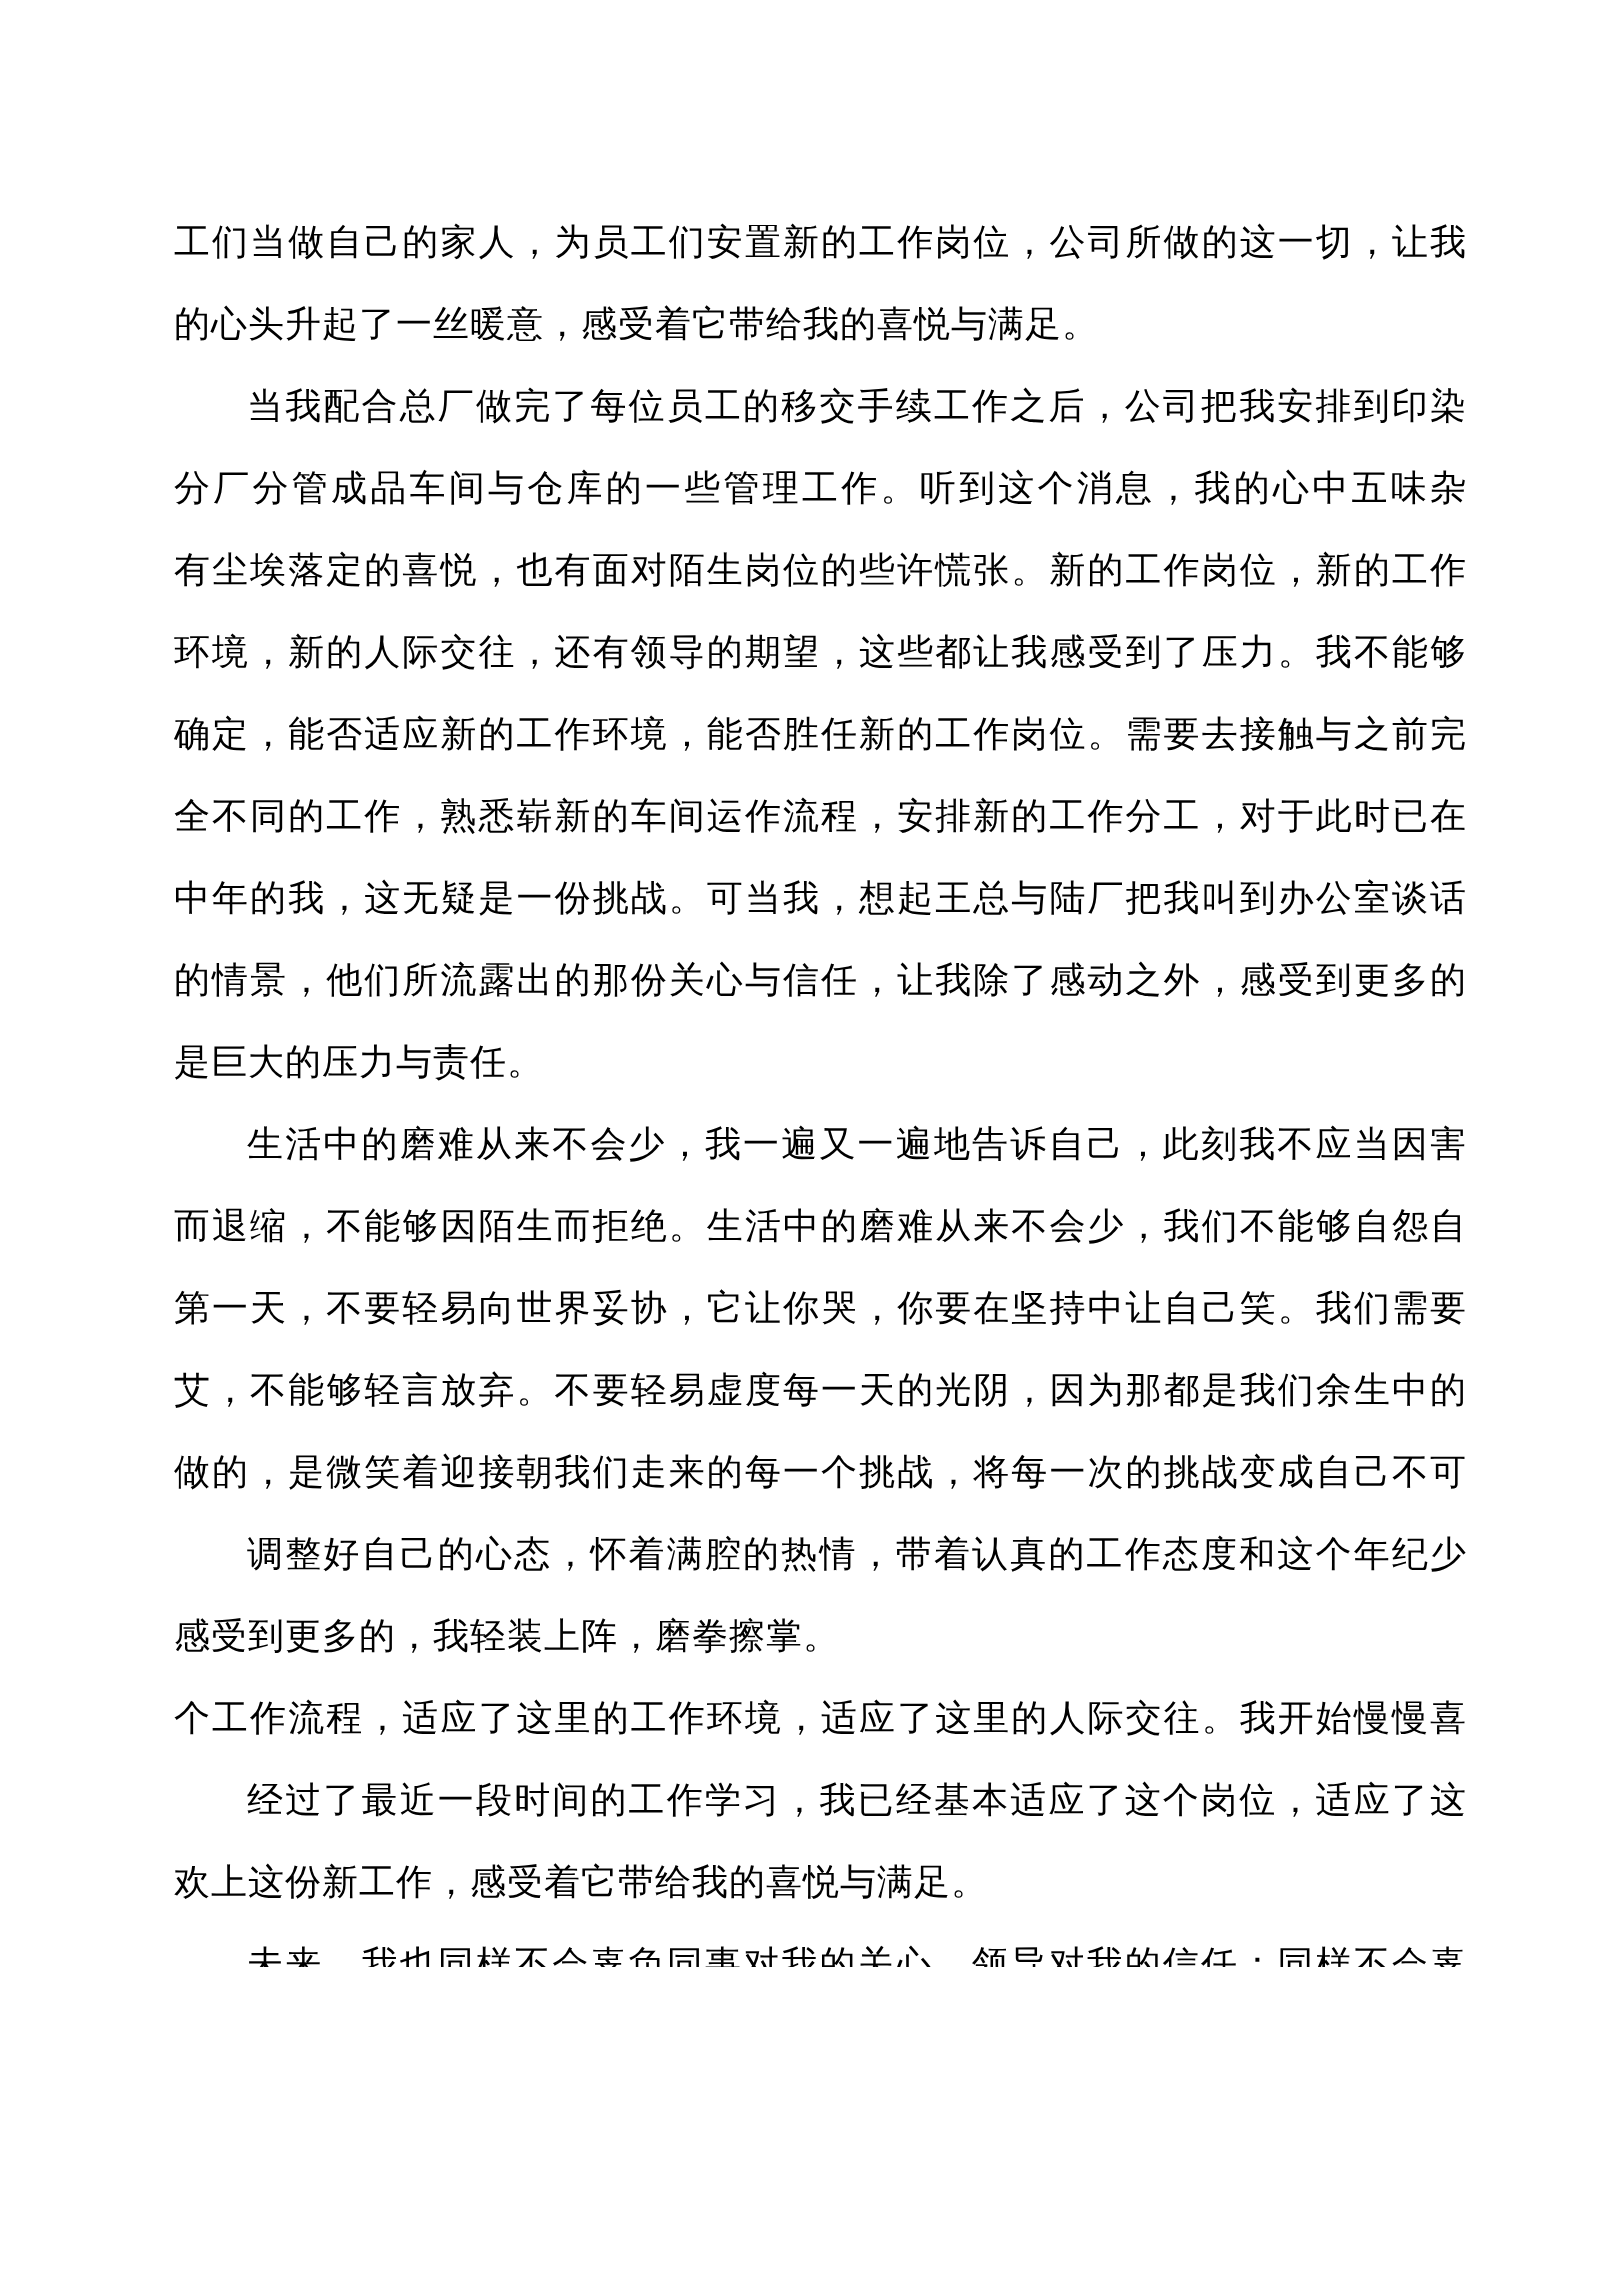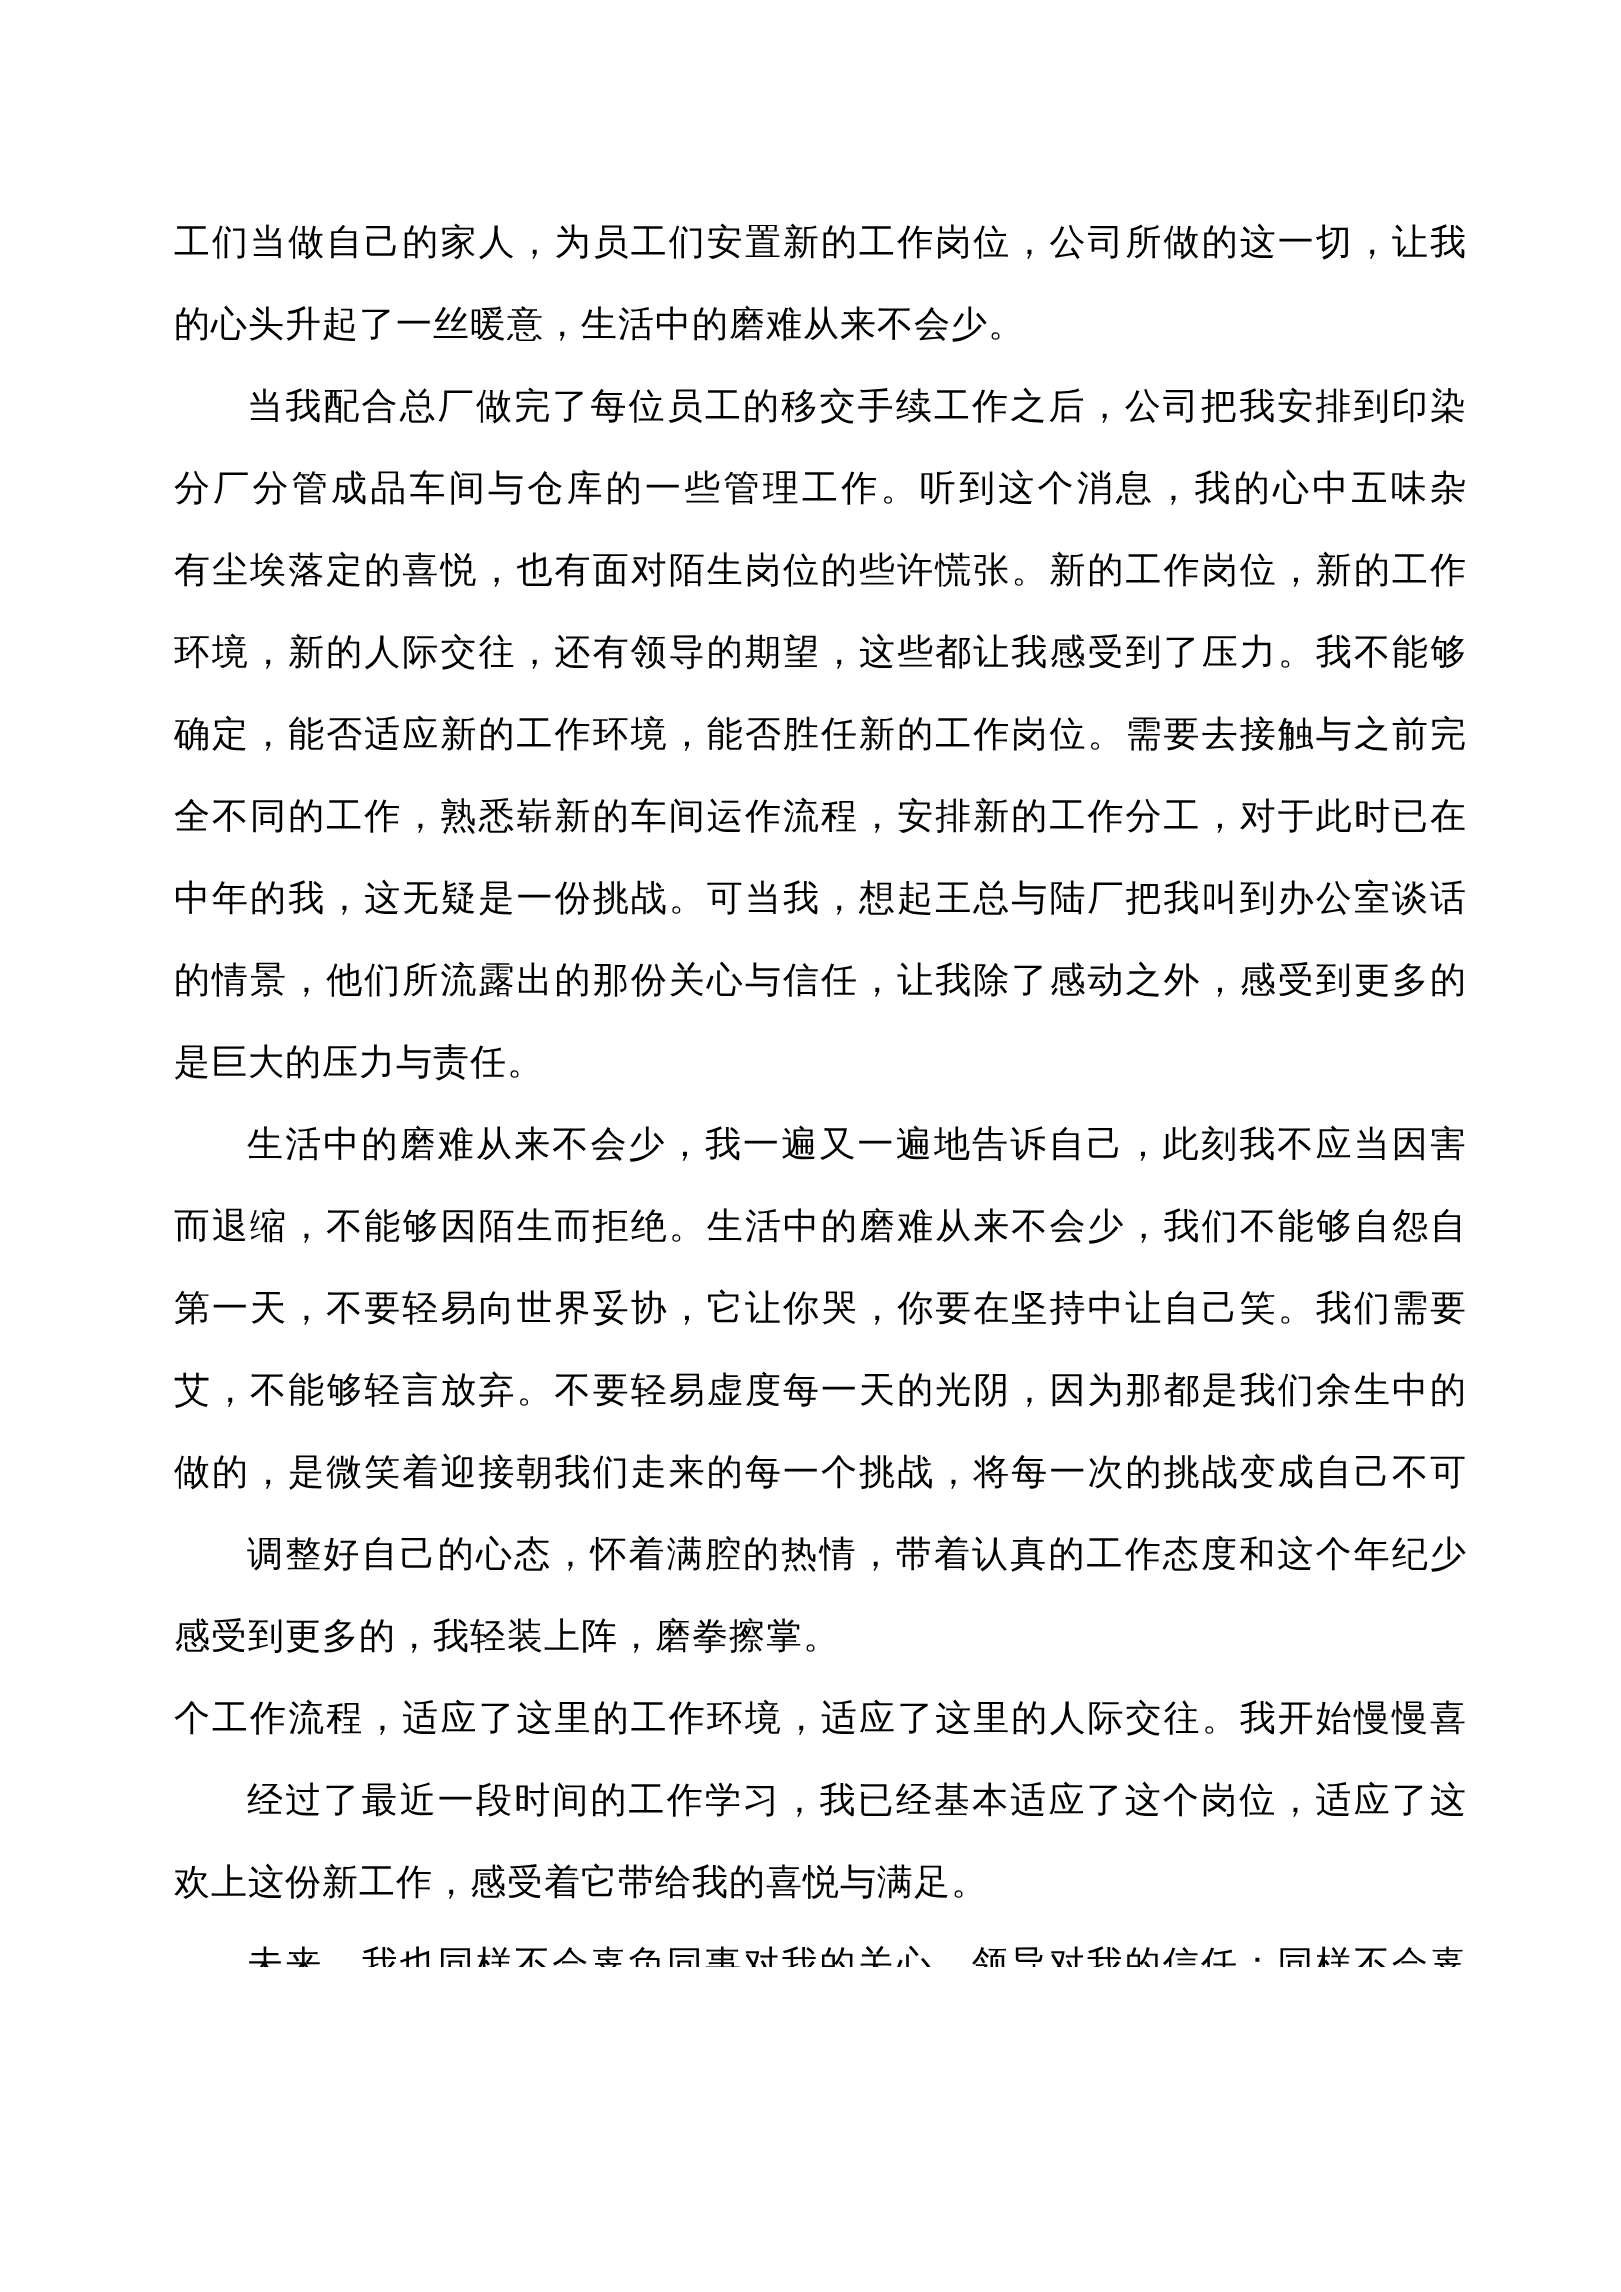--- a/index.html
+++ b/index.html
@@ -46,21 +46,21 @@
     line-height: 29px;
     color: #3b82f6;
   }
 </style>
 </head>
 <body>
 
 <div class="page">
   <div class="textblock">
     <div class="line j">工们当做自己的家人，为员工们安置新的工作岗位，公司所做的这一切，让我</div>
-    <div class="line">的心头升起了一丝暖意，生活中的磨难从来不会少。</div>
+    <div class="line">的心头升起了一丝暖意，感受着它带给我的喜悦与满足。</div>
     <div class="line j ind">当我配合总厂做完了每位员工的移交手续工作之后，公司把我安排到印染</div>
     <div class="line j">分厂分管成品车间与仓库的一些管理工作。听到这个消息，我的心中五味杂陈，</div>
     <div class="line j">有尘埃落定的喜悦，也有面对陌生岗位的些许慌张。新的工作岗位，新的工作</div>
     <div class="line j">环境，新的人际交往，还有领导的期望，这些都让我感受到了压力。我不能够</div>
     <div class="line j">确定，能否适应新的工作环境，能否胜任新的工作岗位。需要去接触与之前完</div>
     <div class="line j">全不同的工作，熟悉崭新的车间运作流程，安排新的工作分工，对于此时已在</div>
     <div class="line j">中年的我，这无疑是一份挑战。可当我，想起王总与陆厂把我叫到办公室谈话</div>
     <div class="line j">的情景，他们所流露出的那份关心与信任，让我除了感动之外，感受到更多的</div>
     <div class="line">是巨大的压力与责任。</div>
     <div class="line j ind">生活中的磨难从来不会少，我一遍又一遍地告诉自己，此刻我不应当因害怕</div>

